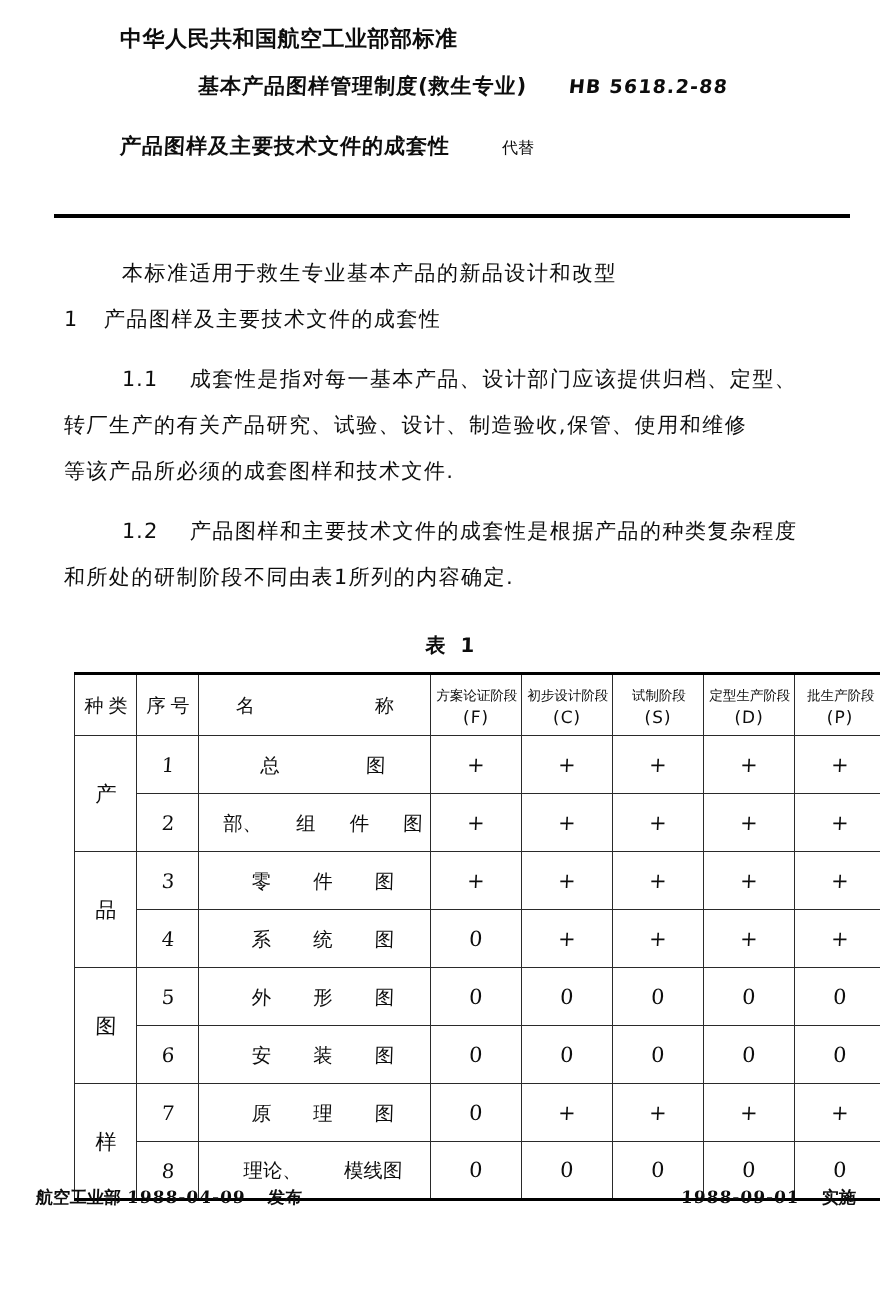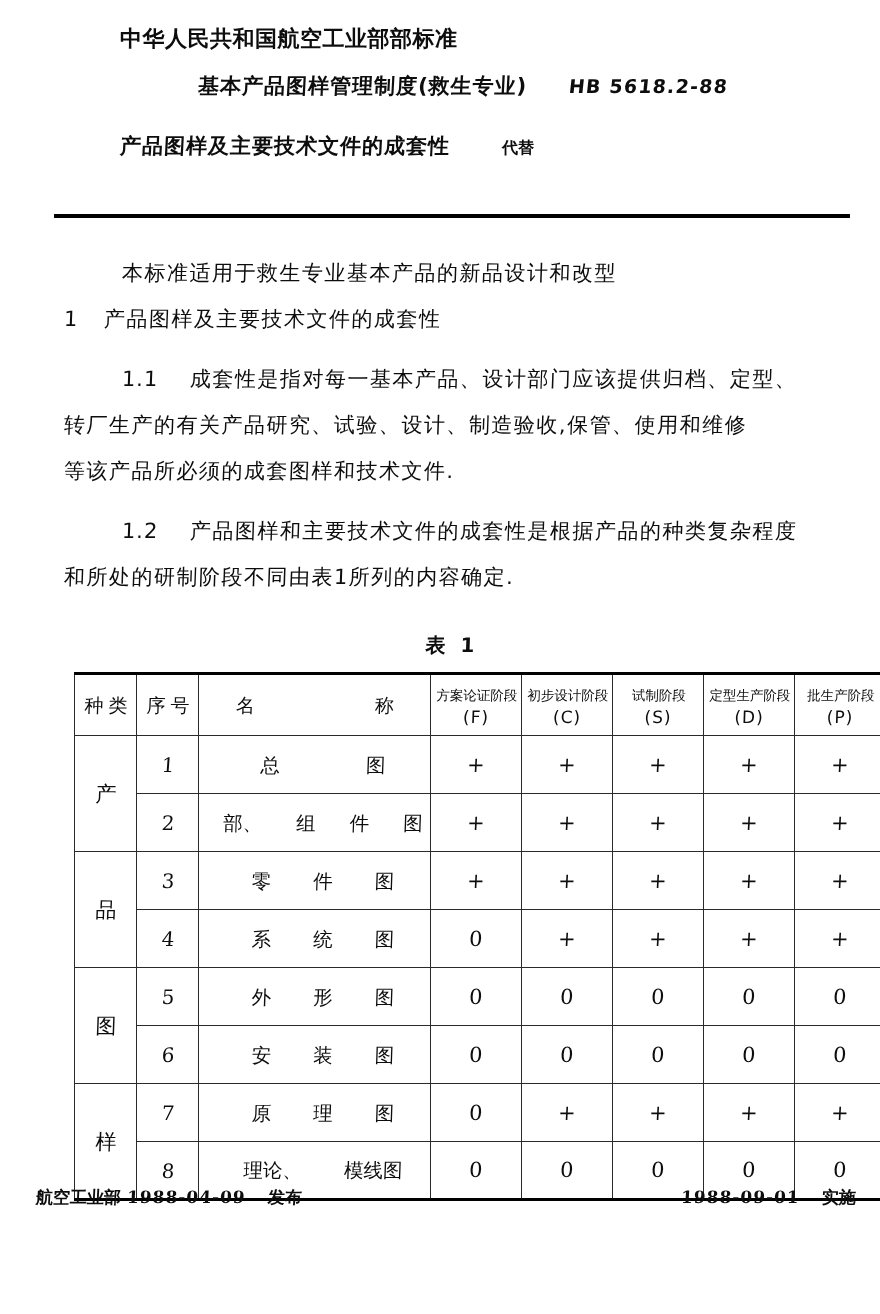--- a/index.html
+++ b/index.html
@@ -54,21 +54,21 @@
 
   .std-no {
     font-size: 19px;
     font-weight: bold;
     letter-spacing: 1.2px;
     white-space: nowrap;
     transform: skewX(-6deg);
   }
   .replace-label {
     font-size: 16px;
-    font-weight: bold;
+    font-weight: normal;
     white-space: nowrap;
   }
 
   
   .rule-top {
     position: absolute;
     left: 42px;
     right: 42px;
     top: 214px;
     border-top: 4px solid #000;

